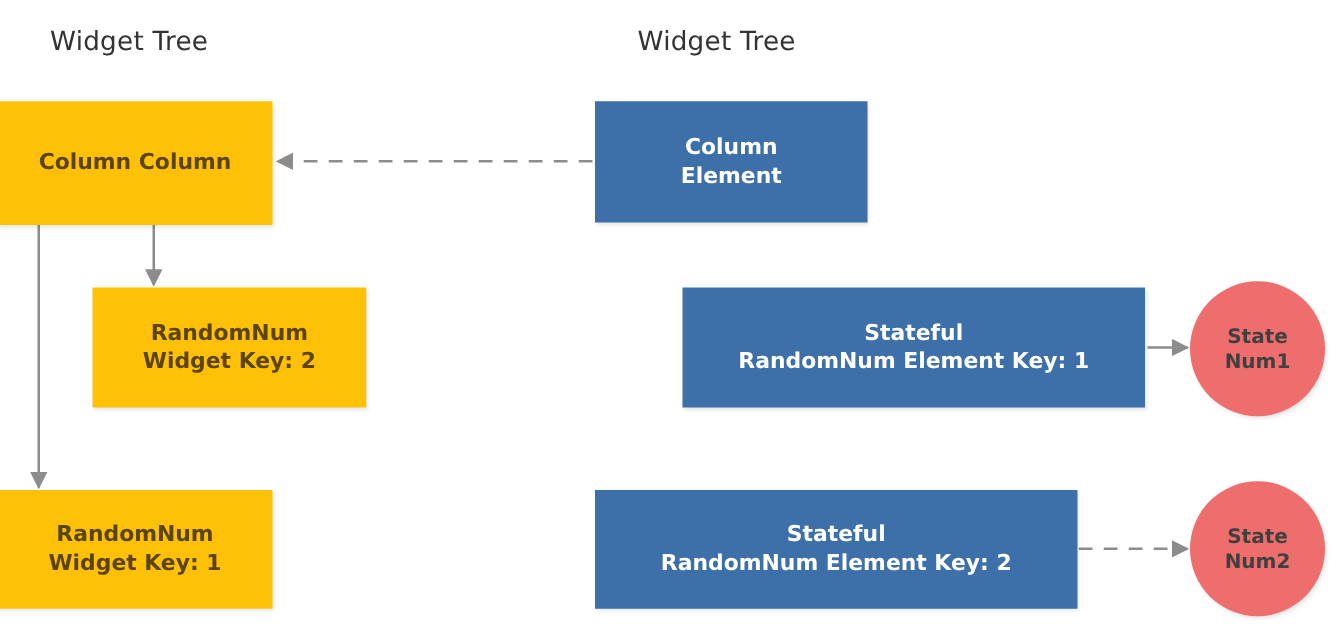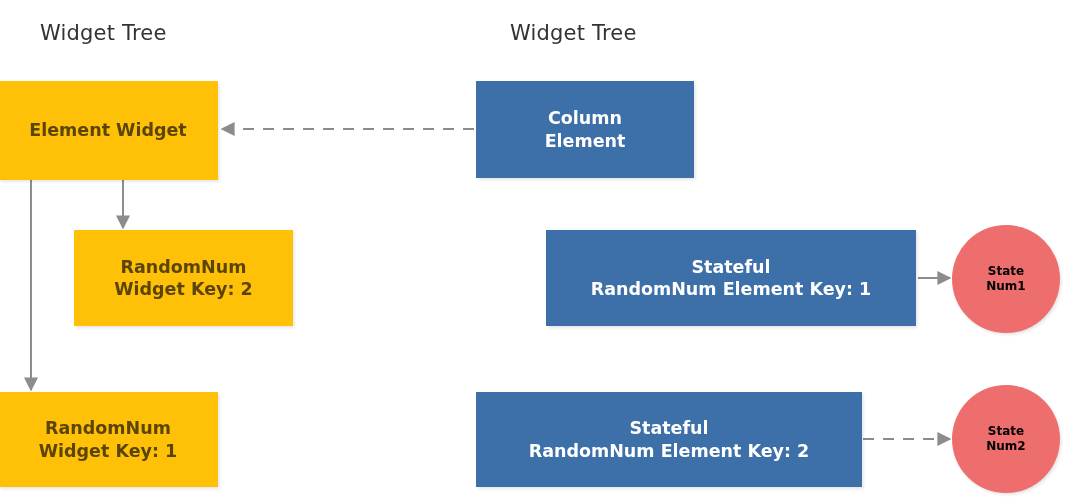--- a/index.html
+++ b/index.html
@@ -49,24 +49,24 @@
   .node.widget {
     background: #FFC107;
     color: #5c4405;
   }
   .node.element {
     background: #3D6FA8;
     color: #ffffff;
   }
   .node.state {
     background: #EE6E6E;
-    color: #000000;
+    color: #404040;
     border-radius: 50%;
     font-weight: 600;
-    font-size: 12px;
+    font-size: 16px;
     box-shadow: 1.5px 2px 3px rgba(0,0,0,0.10);
   }
 
   
   #connectors {
     position: absolute;
     left: 0;
     top: 0;
     width: 1070px;
     height: 503px;
@@ -97,21 +97,21 @@
     <path d="M 918 278 L 950 278" stroke="#8c8c8c" stroke-width="2" fill="none" marker-end="url(#arrow-right)"></path>
 
     <path d="M 863 439 L 950 439" stroke="#8c8c8c" stroke-width="2" fill="none" stroke-dasharray="11 9" marker-end="url(#arrow-right)"></path>
   </svg>
 
   <div class="tree-title" style="left:40px; top:23px;">Widget Tree</div>
 
   <div class="tree-title" style="left:510px; top:23px;">Widget Tree</div>
 
   <div class="node widget" style="left:-2px; top:81px; width:220px; height:99px;">
-    <span class="node-text">Element Widget</span>
+    <span class="node-text">Column Column</span>
   </div>
 
   <div class="node widget" style="left:74px; top:230px; width:219px; height:96px;">
     <span class="node-text">RandomNum
 Widget Key: 2</span>
   </div>
 
   <div class="node widget" style="left:-2px; top:392px; width:220px; height:95px;">
     <span class="node-text">RandomNum
 Widget Key: 1</span>

